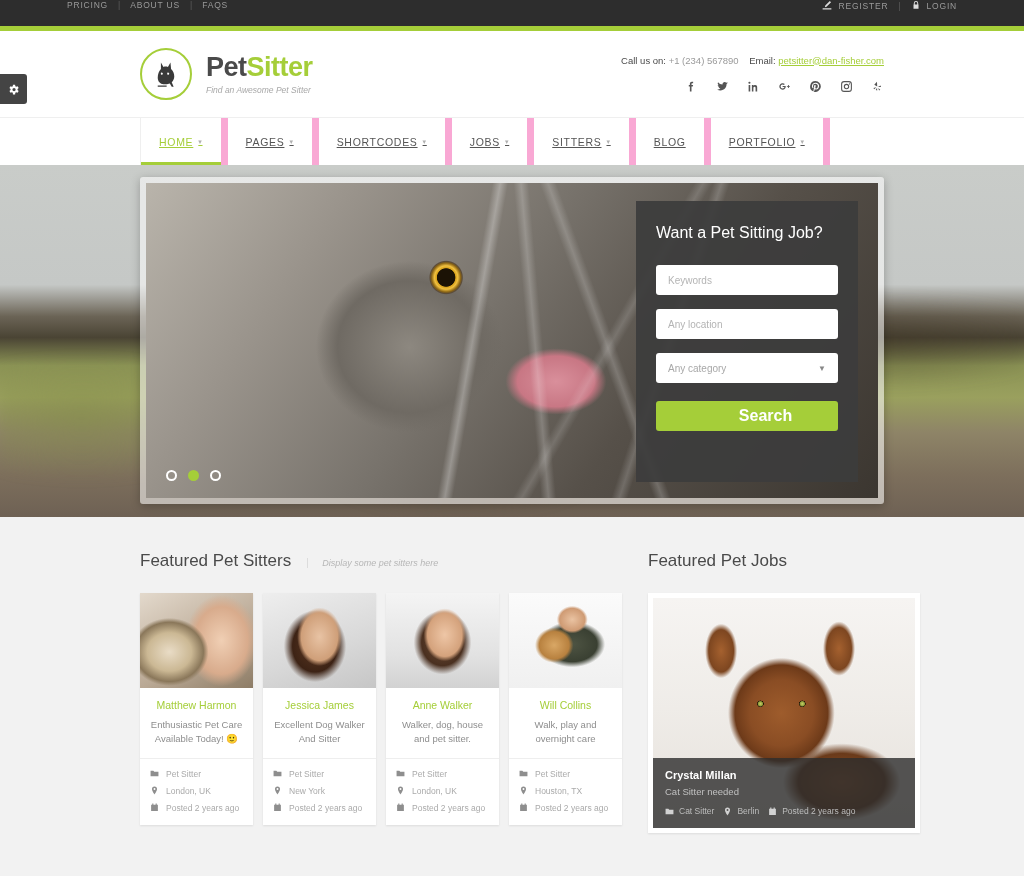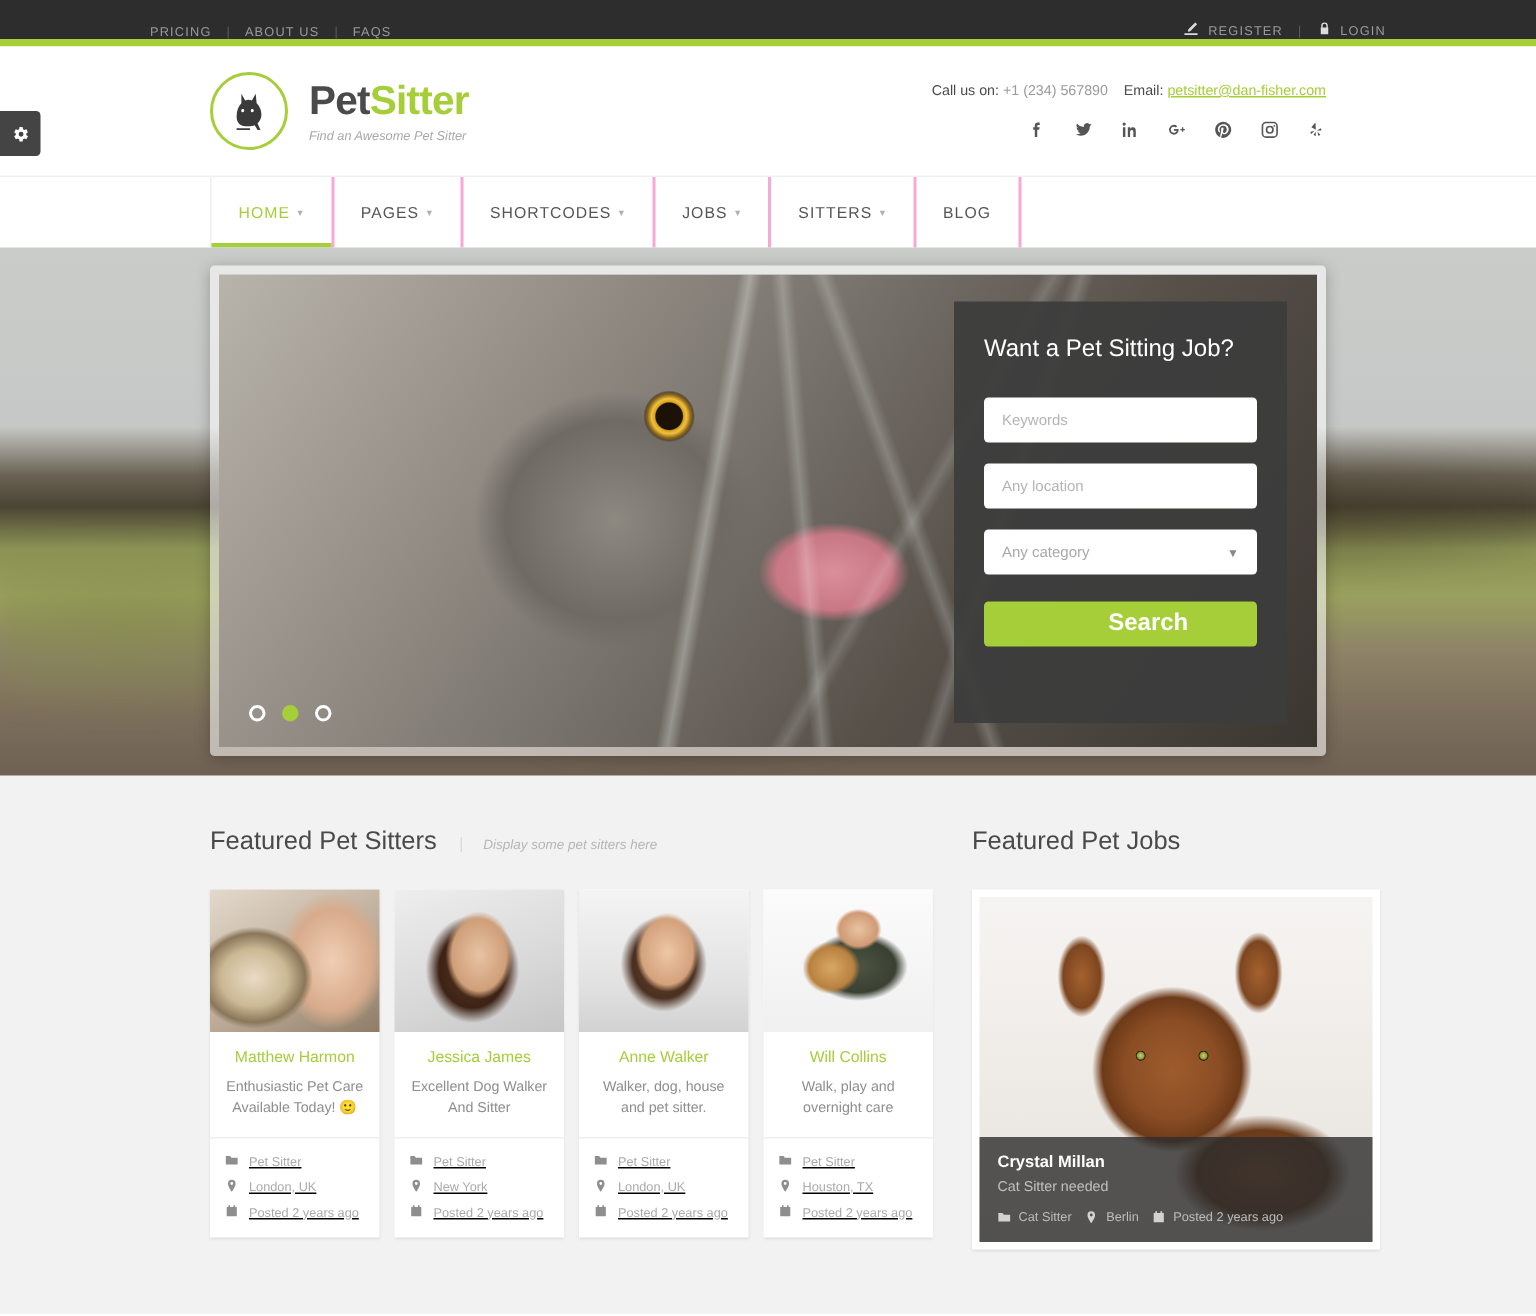--- a/index.html
+++ b/index.html
@@ -8,22 +8,22 @@
     font-family: "Liberation Sans", sans-serif;
     background: #ffffff;
     overflow: hidden;
   }
 
   
   .topbar {
     position: relative;
     height: 26px;
     background: #2d2d2d;
-    display: flex; align-items: flex-end;
-    padding: 0 100px;
+    display: flex; align-items: flex-start;
+    padding: 0 67px;
   }
   .topbar-left, .topbar-right { display: flex; align-items: center; }
   .topbar-right { margin-left: auto; }
   .tb-link {
     color: #9a9a9a; font-size: 8.5px; letter-spacing: .8px;
     text-decoration: none; text-transform: uppercase; white-space: nowrap;
   }
   .tb-sep { color: #5c5c5c; font-size: 8.5px; margin: 0 10px; }
   .tb-ico { color: #dcdcdc; font-size: 9px; margin-right: 6px; display:inline-block; }
   .greenstrip { height: 5px; background: #a5ce39; }
@@ -65,22 +65,22 @@
   .socials a { color: #555555; width: 14px; height: 14px; display:flex; align-items:center; justify-content:center; }
   .socials svg { width: 13px; height: 13px; fill: #555555; }
 
   
   .navwrap { background: #ffffff; border-top: 1px solid #efefef; padding: 0 140px; }
   .nav { display: flex; height: 47px; }
   .nav-item {
     display: flex; align-items: center; gap: 5px;
     padding: 0 18px;
     font-size: 10.5px; letter-spacing: .7px; text-transform: uppercase;
-    color: #555555; border-right: 2px solid #f9a8d4;
-    cursor: pointer; position: relative;
+    color: #555555; border-right: 7px solid #f9a8d4;
+    cursor: pointer; position: relative; text-decoration: underline;
   }
   .nav-item:first-child { border-left: 1px solid #efefef; }
   .nav-item.active { color: #a5ce39; }
   .nav-item.active:after {
     content: ""; position: absolute; left: 0; right: 0; bottom: 0;
     height: 3px; background: #a5ce39;
   }
   .caret { font-size: 7px; color: #b0b0b0; }
 
   
@@ -169,21 +169,21 @@
   }
   .card-photo { width: 113px; height: 95px; }
   .p1 { background: radial-gradient(ellipse 46px 40px at 26% 62%, #e9dcc6 0%, #cbb894 48%, #8a775a 74%, transparent 85%), radial-gradient(ellipse 14px 10px at 22% 74%, #3a2a22, transparent 70%), radial-gradient(ellipse 44px 56px at 72% 50%, #f0cfb4 0%, #d8ab8c 60%, transparent 82%), linear-gradient(150deg,#e3d9cc,#b9a894 60%,#8d7c66); }
   .p2 { background: radial-gradient(ellipse 26px 34px at 50% 46%, #e8c3a4 0%, #cf9f79 70%, transparent 86%), radial-gradient(ellipse 40px 46px at 46% 56%, #5a3722 0%, #3d2315 56%, transparent 78%), linear-gradient(160deg,#eeeeee,#d8d8d8 60%,#c6c6c6); }
   .p3 { background: radial-gradient(ellipse 24px 30px at 52% 44%, #eec6a6 0%, #d4a27c 72%, transparent 88%), radial-gradient(ellipse 36px 40px at 50% 52%, #6b4a32 0%, #4a3020 58%, transparent 80%), linear-gradient(180deg,#f4f4f4,#e2e2e2 65%,#d2d2d2); }
   .p4 { background: radial-gradient(ellipse 18px 16px at 56% 28%, #eac3a2 0%, #cf9b74 70%, transparent 86%), radial-gradient(ellipse 24px 22px at 40% 55%, #d9a765 0%, #b8813f 62%, transparent 80%), radial-gradient(ellipse 40px 28px at 56% 54%, #4e5443 0%, #3a4032 62%, transparent 82%), linear-gradient(180deg,#fbfbfb,#f0f0f0); }
 
   .card-body { padding: 11px 8px 12px; text-align: center; }
   .card-name { color: #a5ce39; font-size: 10.5px; margin-bottom: 7px; }
   .card-desc { color: #8e8e8e; font-size: 9.5px; line-height: 1.45; }
-  .card-meta { border-top: 1px solid #eeeeee; padding: 10px 10px 12px; text-decoration: underline; }
+  .card-meta { border-top: 1px solid #eeeeee; padding: 10px 10px 12px; }
   .meta-row { display: flex; align-items: center; gap: 7px; font-size: 8.5px; color: #aaaaaa; margin-bottom: 7px; }
   .meta-row:last-child { margin-bottom: 0; }
   .meta-row svg { width: 9px; height: 9px; fill: #8e8e8e; flex: none; }
 
   
   .job-card {
     position: relative; width: 272px; height: 240px;
     background: #ffffff; padding: 5px;
     box-shadow: 0 1px 2px rgba(0,0,0,.09); overflow: hidden;
   }
@@ -322,20 +322,24 @@
         <span>Jobs</span>
         <span class="caret">▾</span>
       </div>
     <div class="nav-item">
         <span>Sitters</span>
         <span class="caret">▾</span>
       </div>
     <div class="nav-item">
         <span>Blog</span>
       </div>
+    <div class="nav-item">
+        <span>Portfolio</span>
+        <span class="caret">▾</span>
+      </div>
   </div>
 </div>
 
 <div class="hero">
   <div class="hero-frame">
     <div class="hero-photo"></div>
 
     <div class="dots">
       <div class="dot"></div>
       <div class="dot active"></div>

